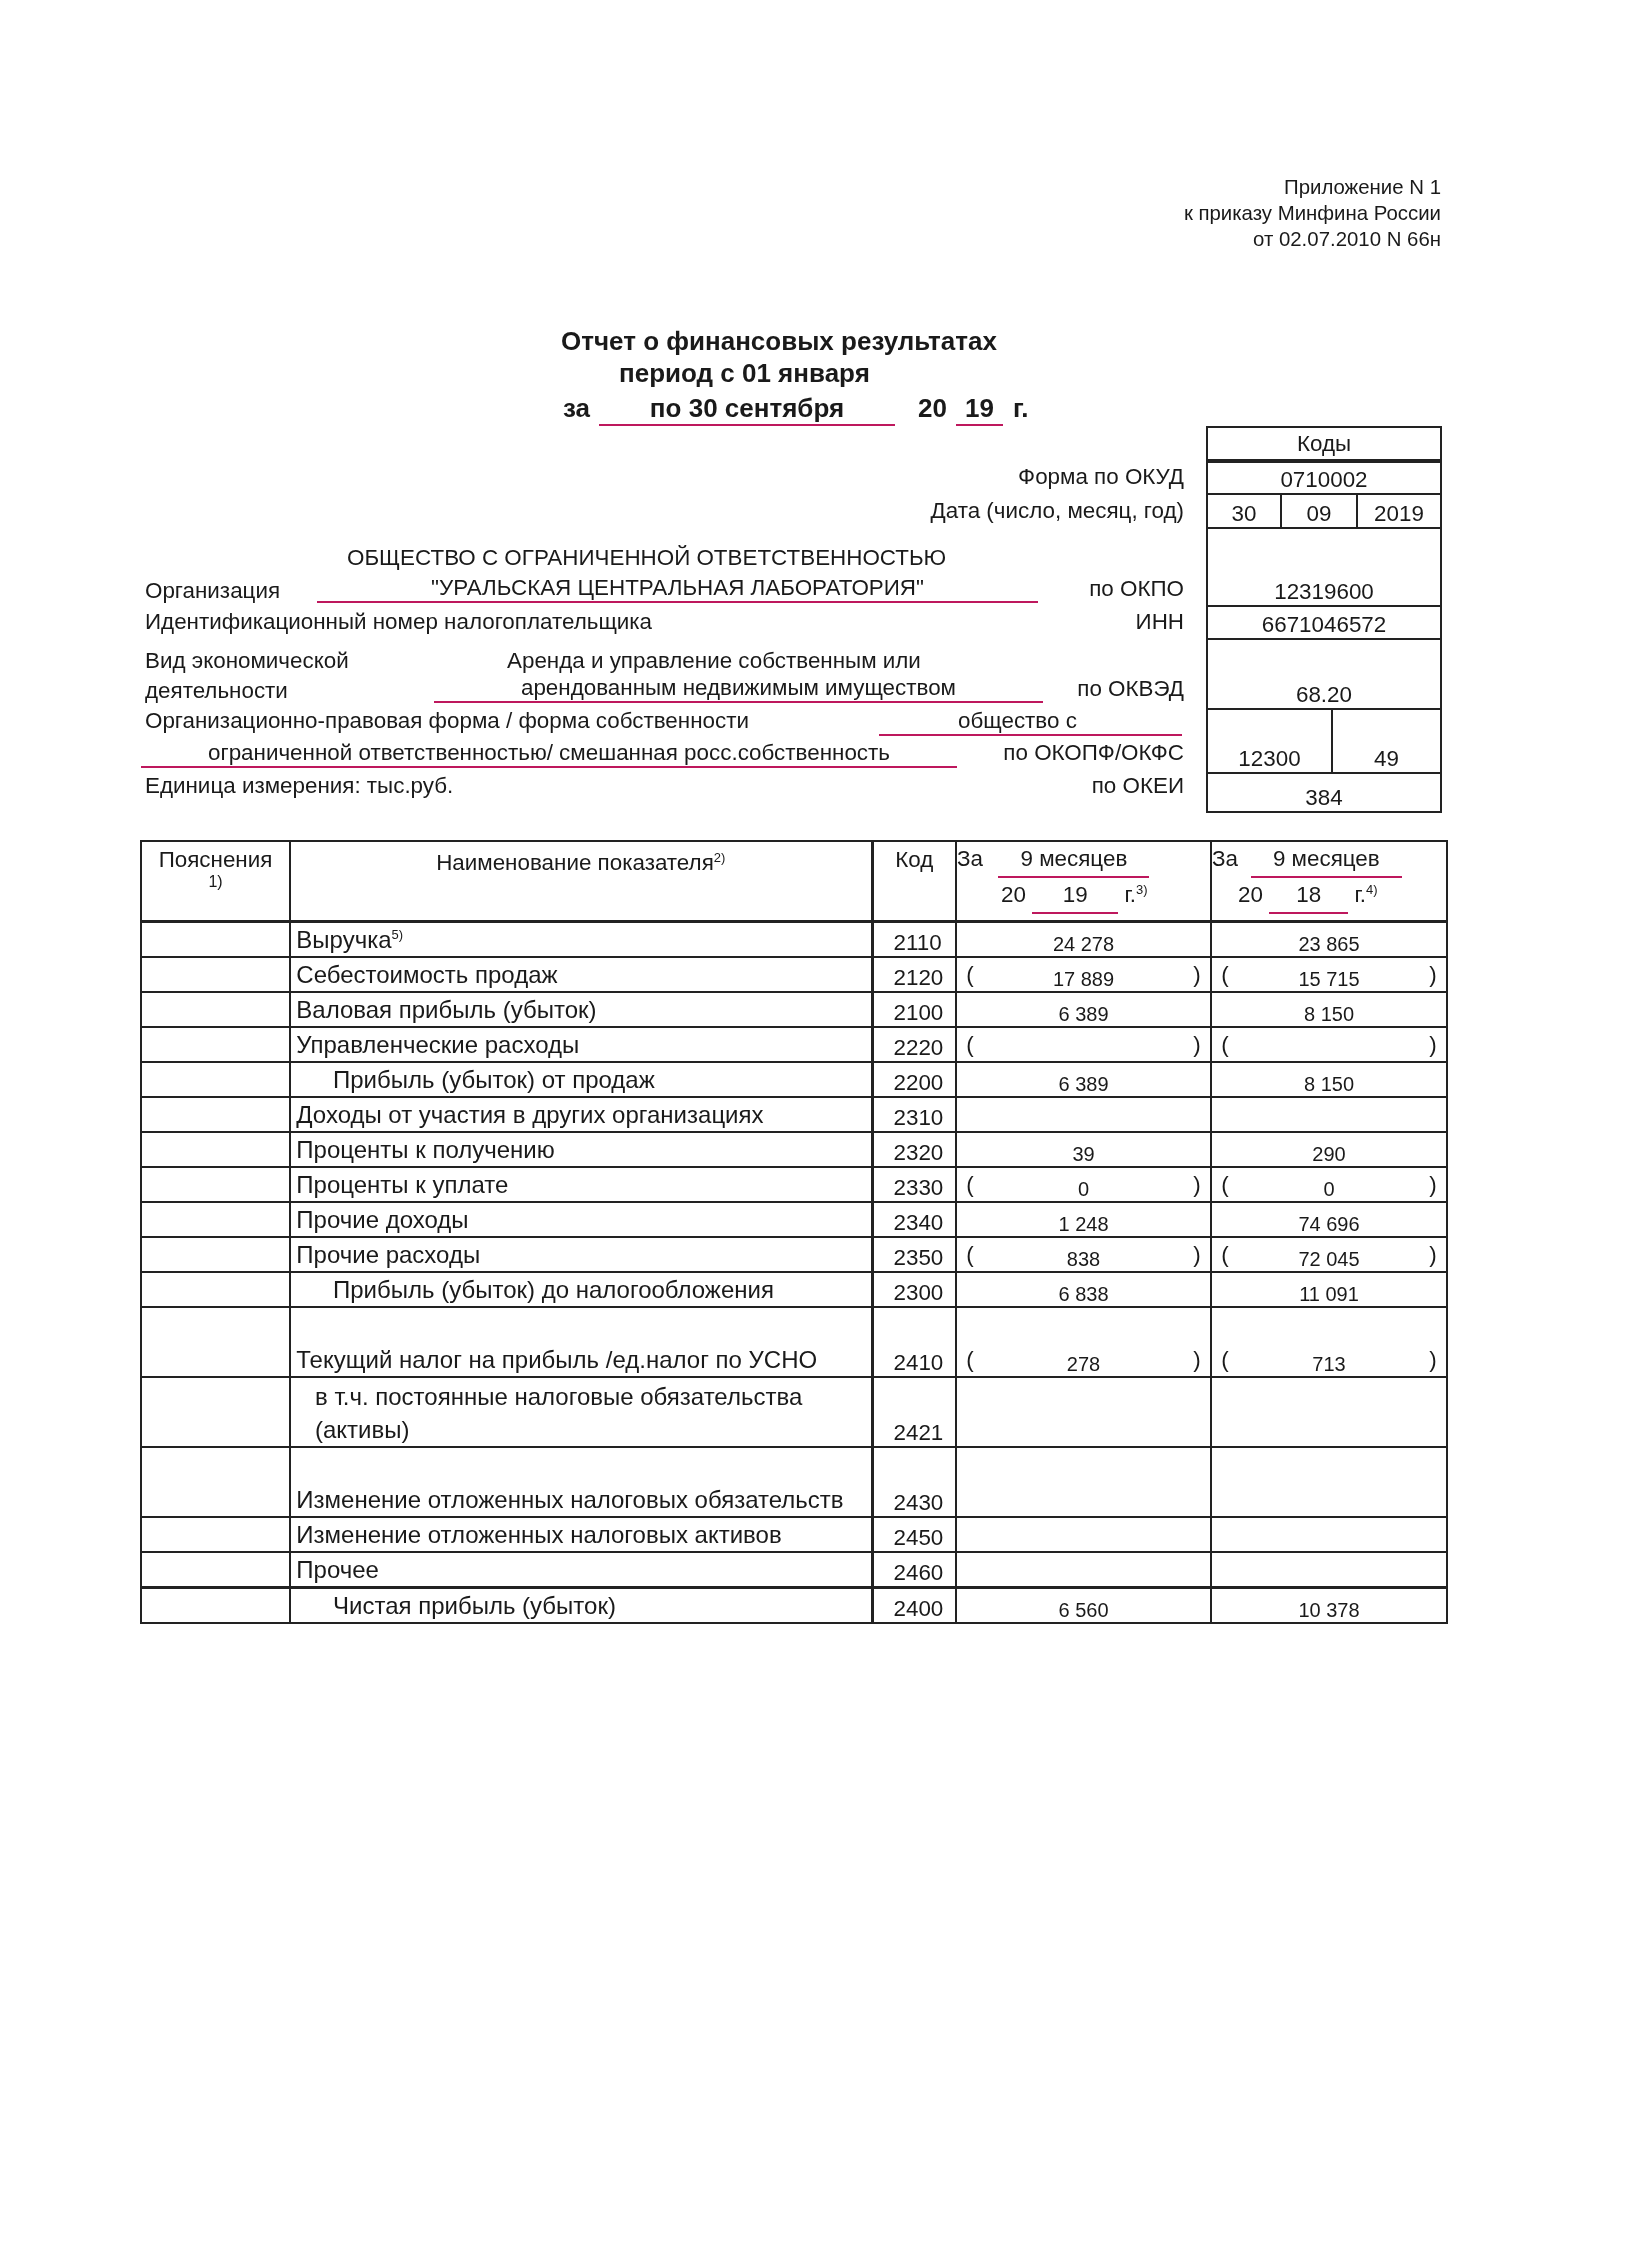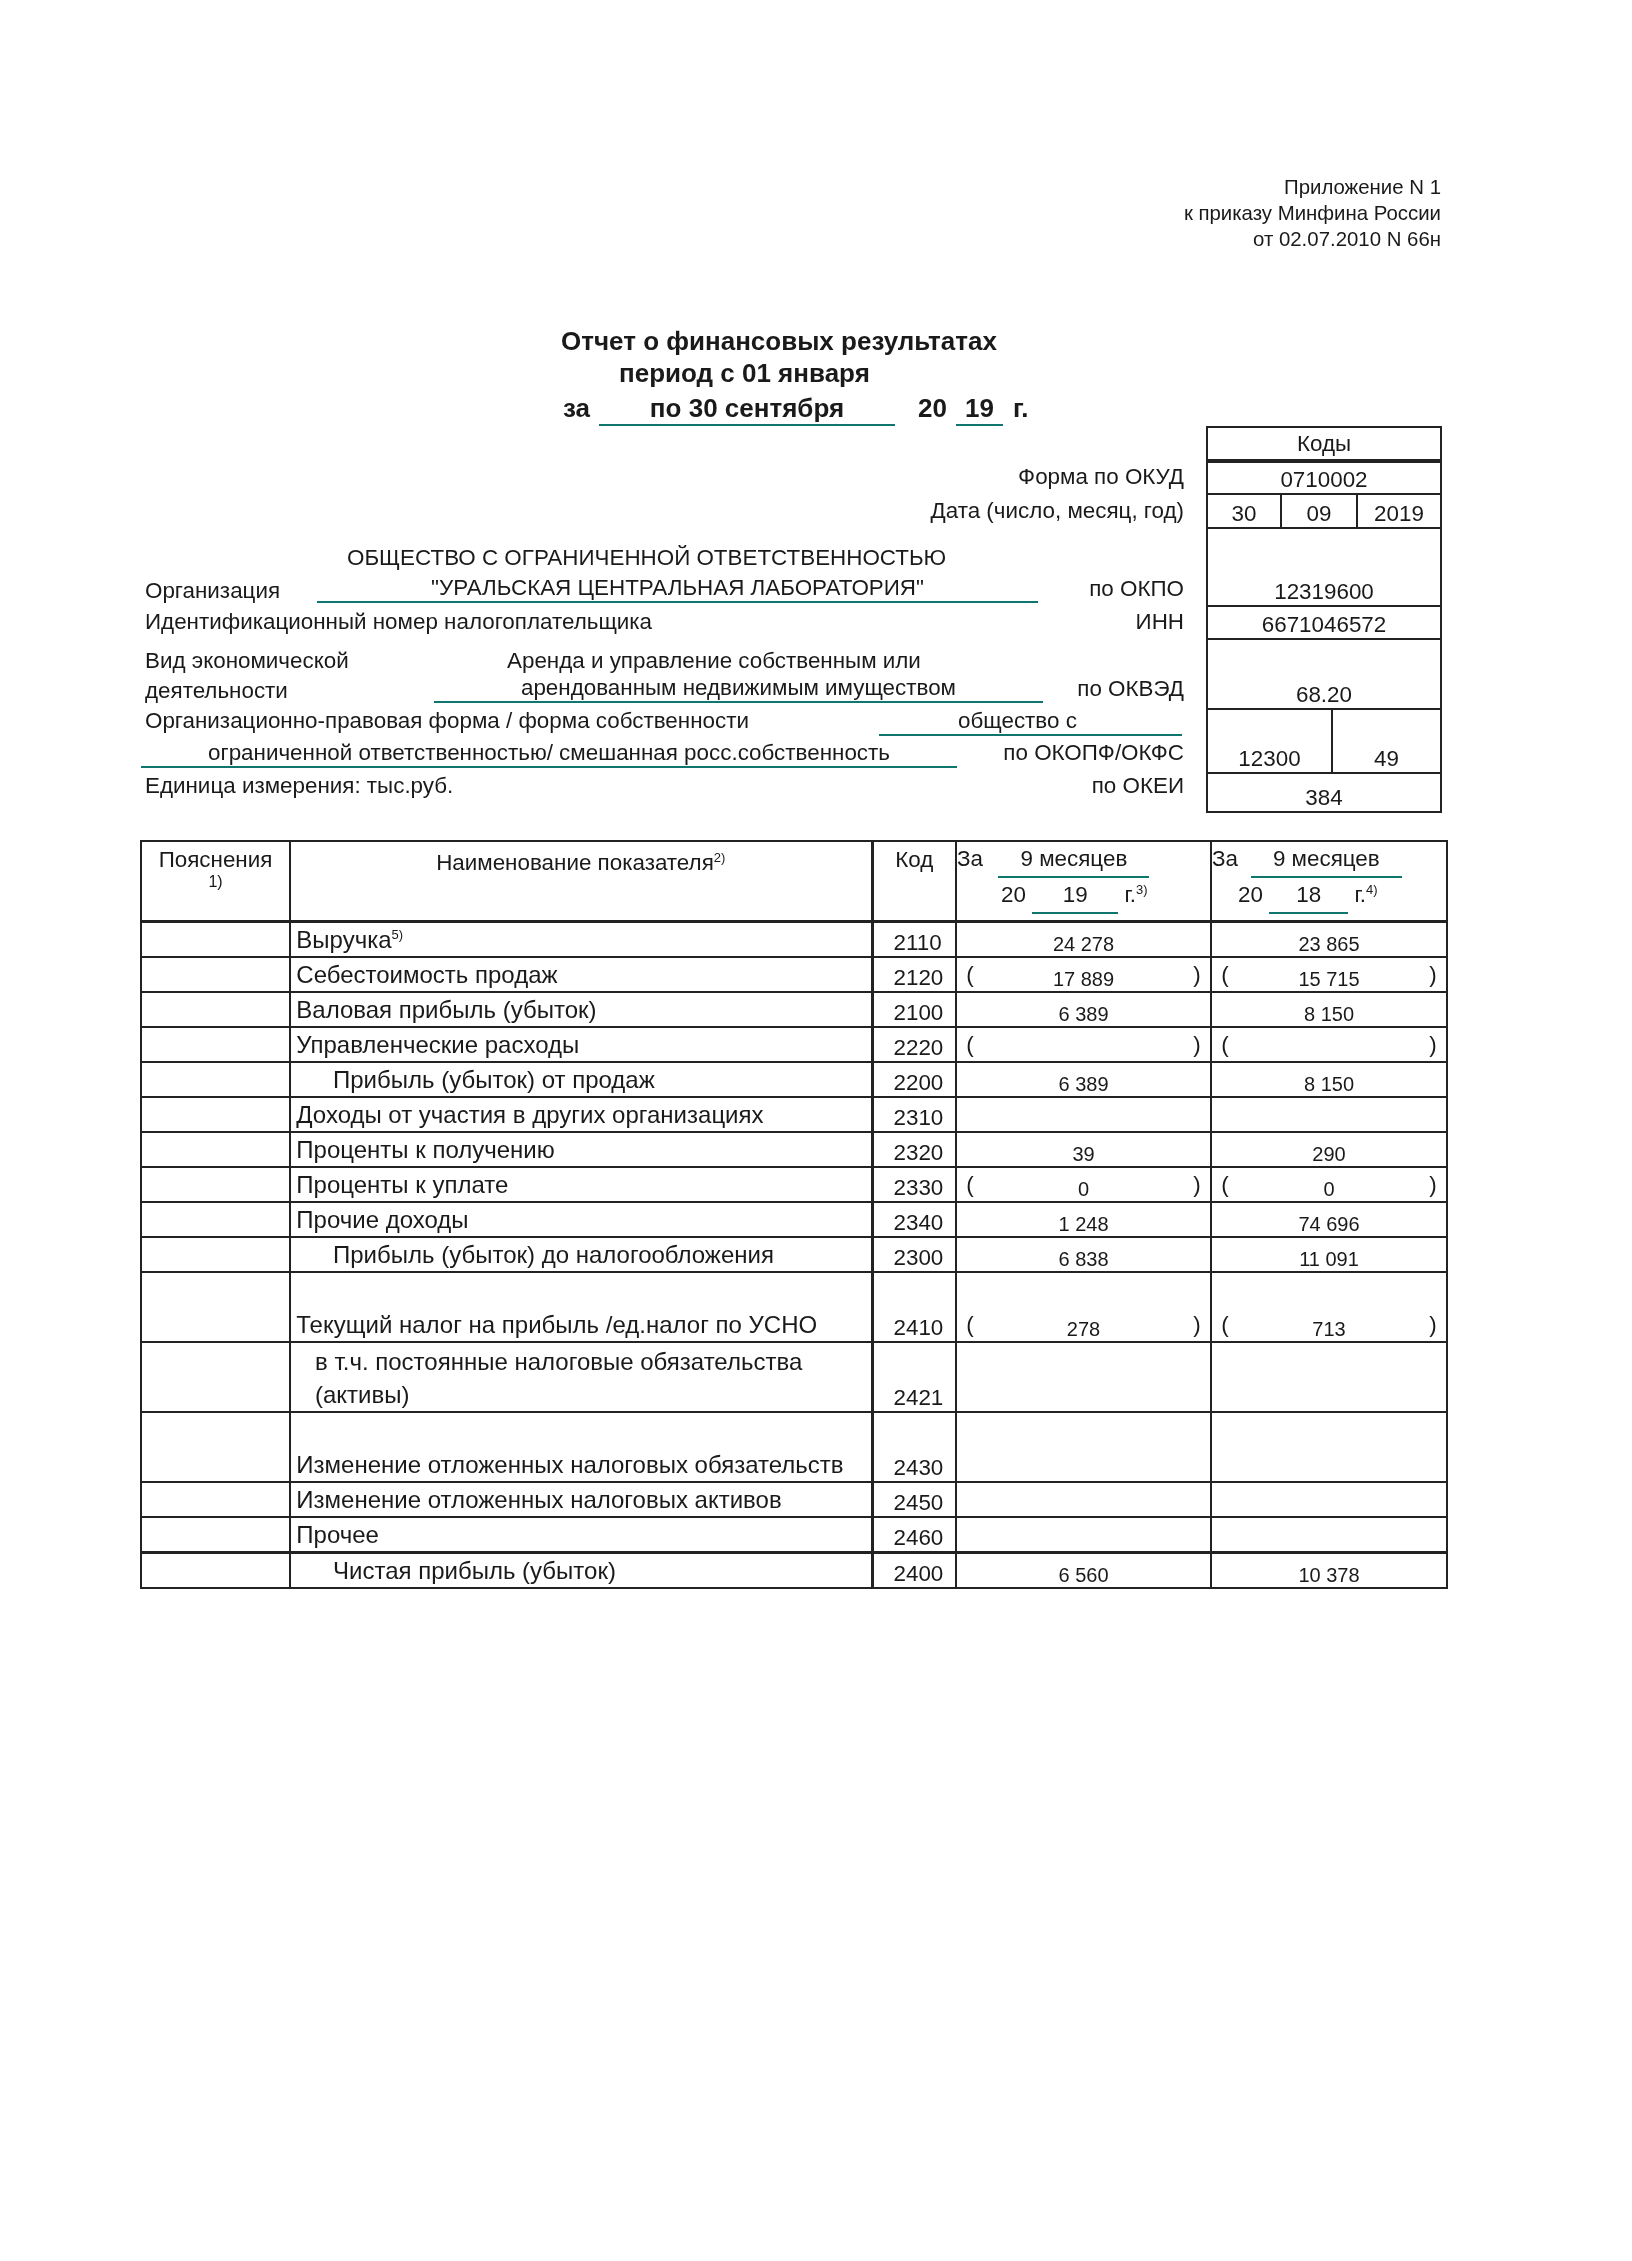--- a/index.html
+++ b/index.html
@@ -1,21 +1,21 @@
 <!DOCTYPE html>
 <html style="font-size:10.5px"><head>
 <meta charset="utf-8">
 <style>
   html, body { margin:0; padding:0; background:#ffffff; }
   body { width:1632px; height:2261px; position:relative; overflow:hidden;
          font-family:"Liberation Sans", sans-serif; color:#1a1a1a; }
   .abs { position:absolute; white-space:nowrap; }
   .appendix { right:191px; text-align:right; font-size:20.4px; line-height:26px; top:174px; }
   .title { font-family:"Liberation Sans", sans-serif; font-weight:bold; font-size:26px; }
-  .ul { border-bottom:2px solid #0f766e; }
+  .ul { border-bottom:2px solid #be185d; }
   .lbl { font-size:22.4px; }
   
   .codes { position:absolute; left:1206px; top:426px; width:236px; border:2.6px solid #222; box-sizing:border-box; }
   .codes .cell { border-top:2.6px solid #222; box-sizing:border-box; display:flex; align-items:flex-end; justify-content:center; font-size:22.4px; }
   .codes .cell:first-child { border-top:none; }
   .codes .split { display:flex; }
   .codes .split > div { display:flex; align-items:flex-end; justify-content:center; box-sizing:border-box; }
   
   table.fr { position:absolute; left:140px; top:840px; border-collapse:collapse; width:1308px; table-layout:fixed; }
   table.fr td, table.fr th { border:2px solid #222; padding:0; font-weight:normal; font-size:24px; vertical-align:bottom; }
@@ -183,20 +183,27 @@
         <td class="val"><span>0</span><span class="par lp">(</span><span class="par rp">)</span></td>
         <td class="val"><span>0</span><span class="par lp">(</span><span class="par rp">)</span></td>
       </tr>
       <tr style="height: 34px;">
         <td></td>
         <td class="name "><span>Прочие доходы</span></td>
         <td class="code">2340</td>
         <td class="val"><span>1 248</span></td>
         <td class="val"><span>74 696</span></td>
       </tr>
+      <tr style="height: 34px;">
+        <td></td>
+        <td class="name "><span>Прочие расходы</span></td>
+        <td class="code">2350</td>
+        <td class="val"><span>838</span><span class="par lp">(</span><span class="par rp">)</span></td>
+        <td class="val"><span>72 045</span><span class="par lp">(</span><span class="par rp">)</span></td>
+      </tr>
       <tr style="height: 34px; border-radius: 12px;">
         <td></td>
         <td class="name indent"><span>Прибыль (убыток) до налогообложения</span></td>
         <td class="code">2300</td>
         <td class="val"><span>6 838</span></td>
         <td class="val"><span>11 091</span></td>
       </tr>
       <tr style="height: 70px;">
         <td></td>
         <td class="name  justify"><span>Текущий налог на прибыль /ед.налог по УСНО</span></td>

